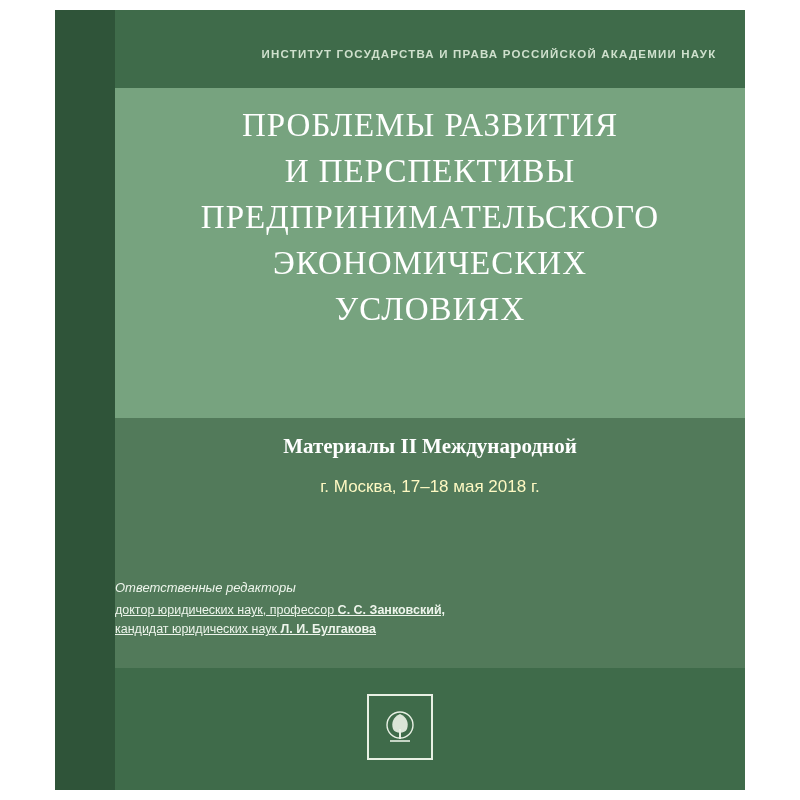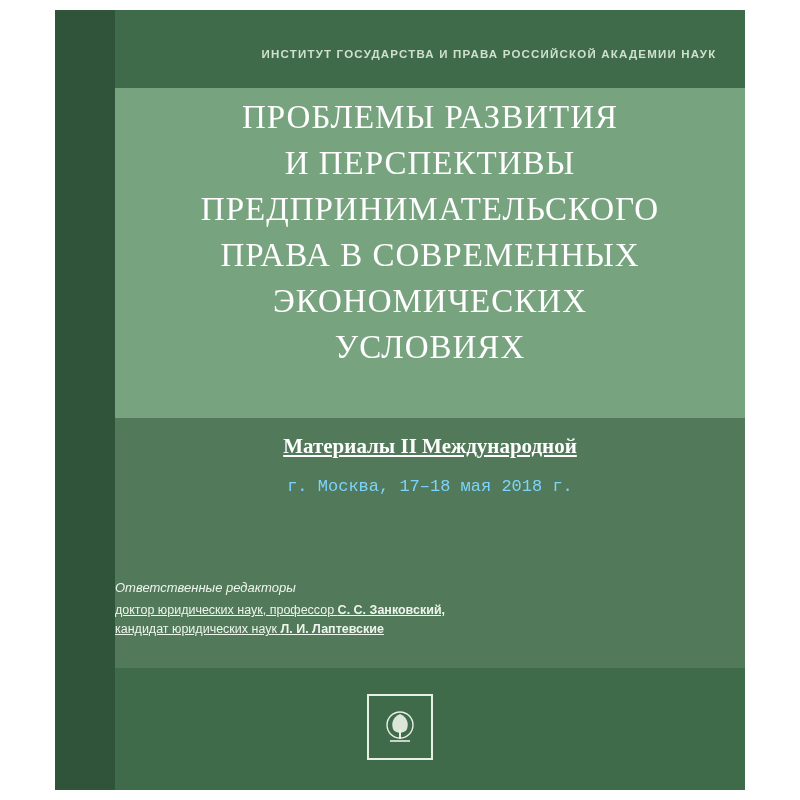--- a/index.html
+++ b/index.html
@@ -78,21 +78,21 @@
     font-family: "Liberation Sans", sans-serif;
     font-size: 11.5px;
     letter-spacing: 1.2px;
     font-weight: 700;
     text-transform: uppercase;
   }
 
   .title {
     position: absolute;
     left: 60px;
-    top: 84px;
+    top: 92px;
     width: 630px;
     text-align: center;
     color: #ffffff;
     font-family: "Liberation Serif", serif;
     font-size: 33px;
     line-height: 46px;
     letter-spacing: 1px;
     text-transform: uppercase;
   }
   .title .line {
@@ -105,28 +105,28 @@
     left: 60px;
     top: 420px;
     width: 630px;
     text-align: center;
     color: #ffffff;
     font-family: "Liberation Serif", serif;
     font-size: 21px;
     line-height: 33px;
     font-weight: 700;
   }
-  .subtitle .line { display: block; text-decoration: underline; }
+  .subtitle .line { display: block; }
   .subtitle .place {
     font-size: 17px;
     font-weight: 400;
-    font-family: Liberation Mono, monospace;
+    font-family: Liberation Sans, sans-serif;
     display: block;
     margin-top: 7px;
-    color: #7dd3fc;
+    color: #fef9c3;
   }
 
   .editors {
     position: absolute;
     left: 60px;
     top: 568px;
     width: 630px;
     text-align: left;
     color: #eef5ec;
     font-family: "Liberation Sans", sans-serif;
@@ -180,34 +180,33 @@
     <div class="panel-title"></div>
     <div class="panel-sub"></div>
     <div class="panel-bottom"></div>
 
     <div class="institute">ИНСТИТУТ ГОСУДАРСТВА И ПРАВА РОССИЙСКОЙ АКАДЕМИИ НАУК</div>
 
     <div class="title">
       <span class="line">ПРОБЛЕМЫ РАЗВИТИЯ</span>
       <span class="line">И ПЕРСПЕКТИВЫ</span>
       <span class="line">ПРЕДПРИНИМАТЕЛЬСКОГО</span>
-      <span class="line">ПРАВА В СОВРЕМЕННЫХ</span>
       <span class="line">ЭКОНОМИЧЕСКИХ</span>
       <span class="line">УСЛОВИЯХ</span>
     </div>
 
     <div class="subtitle">
       <span class="line">Материалы II Международной</span>
       <span class="place">г. Москва, 17–18 мая 2018 г.</span>
     </div>
 
     <div class="editors">
       <span class="head">Ответственные редакторы</span>
       <span class="row"><span>доктор юридических наук, профессор </span><span class="name">С. С. Занковский,</span></span>
-      <span class="row"><span>кандидат юридических наук </span><span class="name">Л. И. Лаптевские</span></span>
+      <span class="row"><span>кандидат юридических наук </span><span class="name">Л. И. Булгакова</span></span>
     </div>
 
     <div class="emblem">
       <svg width="44" height="44" viewBox="0 0 44 44" aria-hidden="true">
         <circle cx="22" cy="20" r="13" fill="none" stroke="#e8f0e4" stroke-width="1.4"></circle>
         <path d="M22 9 C15 12 13 18 15 24 C17 29 27 29 29 24 C31 18 29 12 22 9 Z" fill="#e8f0e4" opacity="0.92"></path>
         <rect x="21" y="24" width="2" height="10" fill="#e8f0e4"></rect>
         <path d="M12 36 H32" stroke="#e8f0e4" stroke-width="1.6"></path>
       </svg>
     </div>

